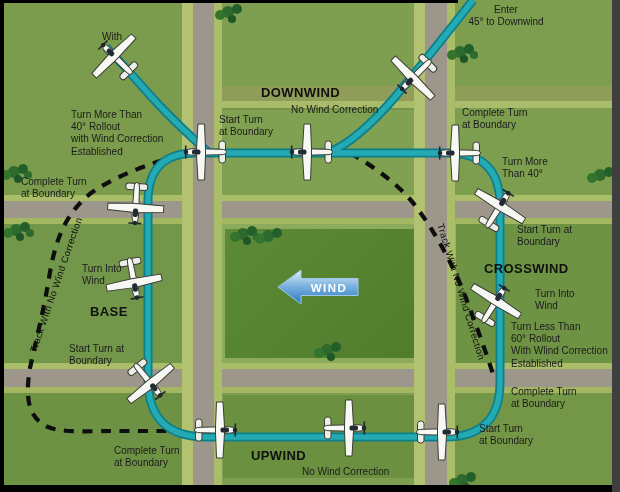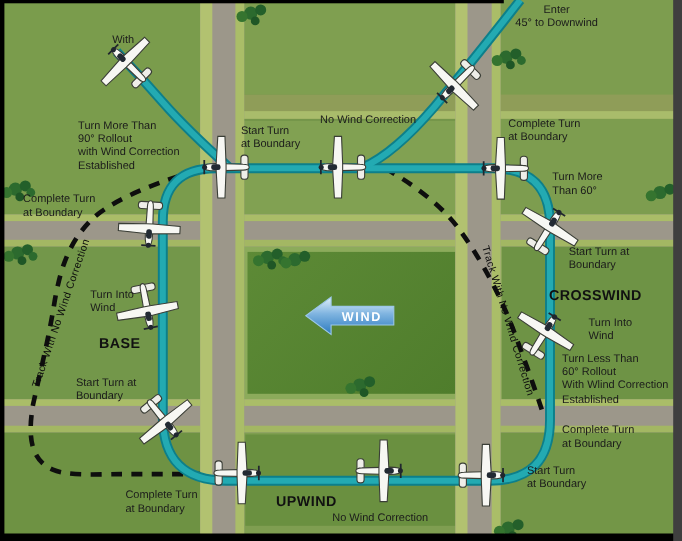--- a/index.html
+++ b/index.html
@@ -154,27 +154,28 @@
         <use href="#plane" x="-30" y="-24" width="60" height="48" transform="translate(214,430) rotate(90)"></use>
         <use href="#plane" x="-30" y="-24" width="60" height="48" transform="translate(343,428) rotate(90)"></use>
         <use href="#plane" x="-30" y="-24" width="60" height="48" transform="translate(436,432) rotate(90)"></use>
       </g>
   </svg>
 
   <div id="labels">
       <div class="lbl" style="left: 460px; top: 4px; width: 92px; text-align: center;">Enter
 45° to Downwind</div>
       <div class="lbl" style="left: 102px; top: 31px;">With</div>
+      <div class="lbl bold" style="left: 261px; top: 85px;">DOWNWIND</div>
       <div class="lbl" style="left: 291px; top: 104px;">No Wind Correction</div>
       <div class="lbl" style="left: 219px; top: 114px;">Start Turn
 at Boundary</div>
       <div class="lbl" style="left: 462px; top: 107px;">Complete Turn
 at Boundary</div>
       <div class="lbl" style="left: 71px; top: 109px;">Turn More Than
-90° Rollout
+40° Rollout
 with Wind Correction
  Established</div>
       <div class="lbl" style="left: 21px; top: 176px;">Complete Turn
 at Boundary</div>
       <div class="lbl" style="left: 82px; top: 263px;">Turn Into
 Wind</div>
       <div class="lbl bold" style="left: 90px; top: 304px;">BASE</div>
       <div class="lbl" style="left: 69px; top: 343px;">Start Turn  at
 Boundary</div>
       <div class="lbl" style="left: 114px; top: 445px;">Complete Turn
@@ -184,25 +185,25 @@
       <div class="lbl" style="left: 479px; top: 423px;">Start Turn
 at Boundary</div>
       <div class="lbl" style="left: 511px; top: 386px;">Complete Turn
 at Boundary</div>
       <div class="lbl" style="left: 511px; top: 321px;">Turn Less Than
 60° Rollout
 With Wlind Correction
  Established</div>
       <div class="lbl" style="left: 535px; top: 288px;">Turn Into
 Wind</div>
-      <div class="lbl bold" style="left: 499px; top: 261px;">CROSSWIND</div>
+      <div class="lbl bold" style="left: 484px; top: 261px;">CROSSWIND</div>
       <div class="lbl" style="left: 517px; top: 224px;">Start Turn  at
 Boundary</div>
       <div class="lbl" style="left: 502px; top: 156px;">Turn More
-Than 60°</div>
+Than 40°</div>
       <div class="lbl small" style="left: -15px; top: 279px; transform: rotate(-71deg);">Track With No Wind Correction</div>
       <div class="lbl small" style="left: 390px; top: 286px; transform: rotate(73deg);">Track With No Wind Correction</div>
     </div>
 
   <div class="edge" style="left:0;top:0;width:458px;height:3px;background:#000;"></div>
   <div class="edge" style="left:0;top:0;width:4px;height:492px;background:#000;"></div>
   <div class="edge" style="left:0;top:485px;width:620px;height:7px;background:#000;"></div>
   <div class="edge" style="left:612px;top:0;width:8px;height:492px;background:#3f3f3f;"></div>
 </div>
 

